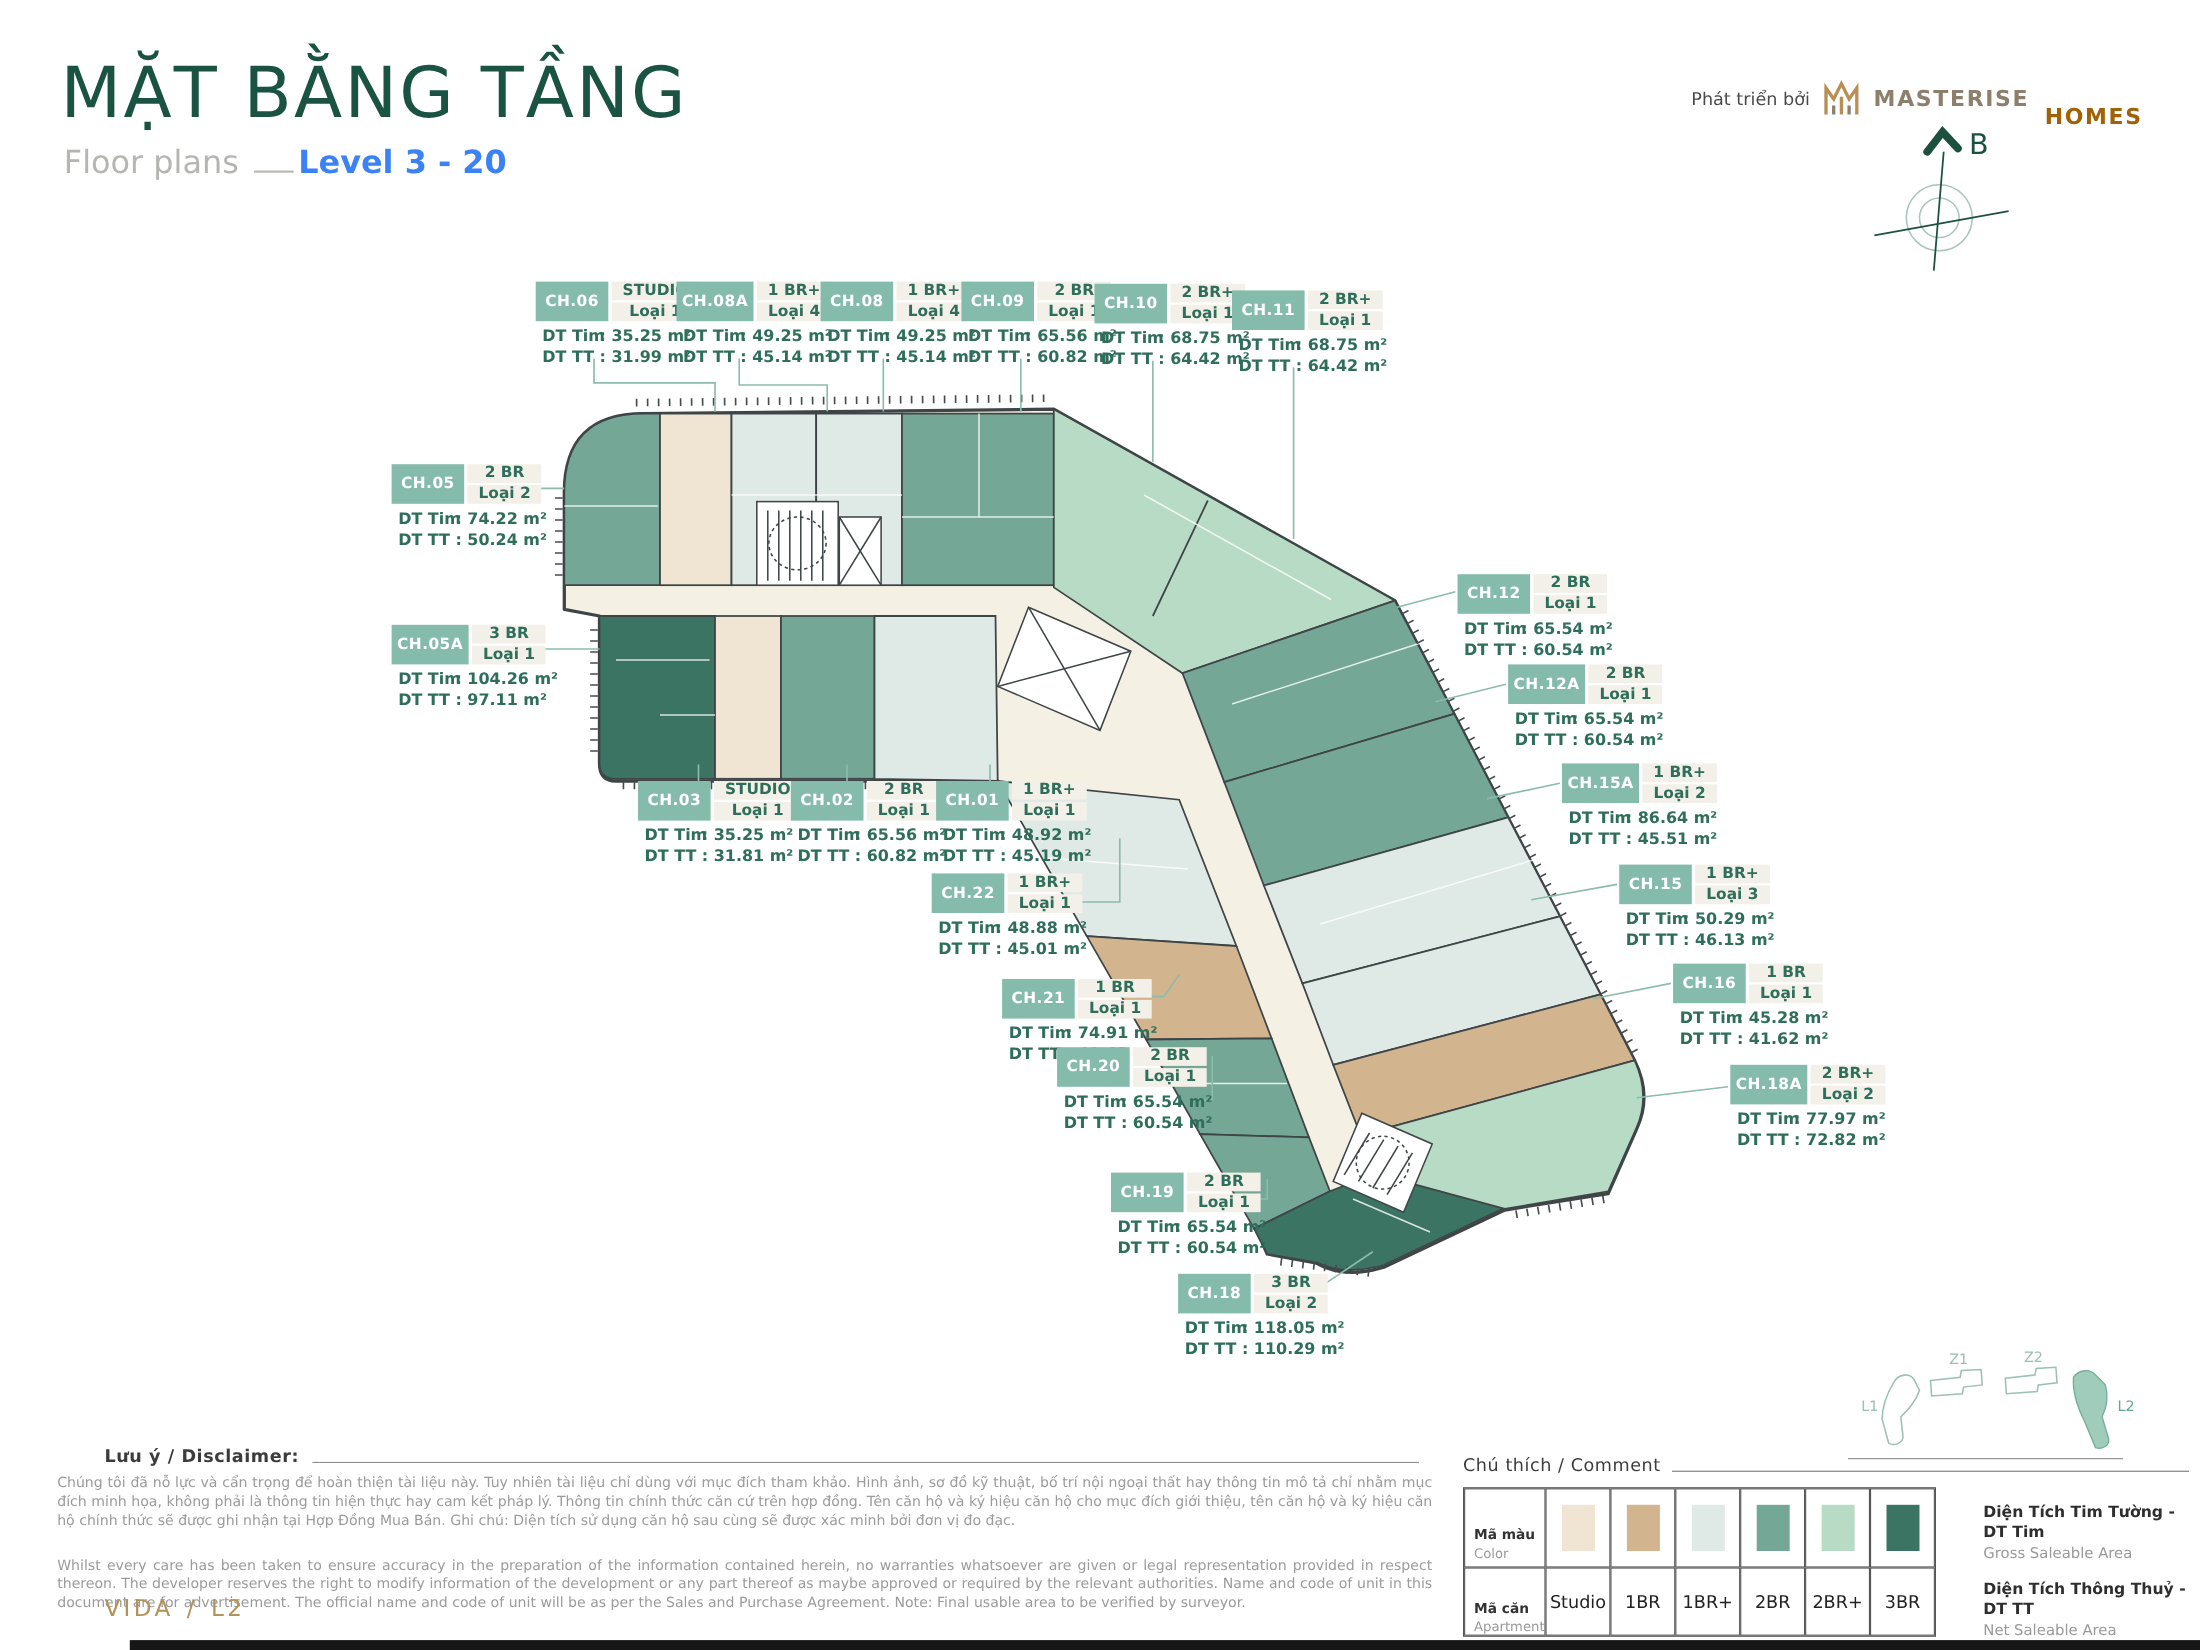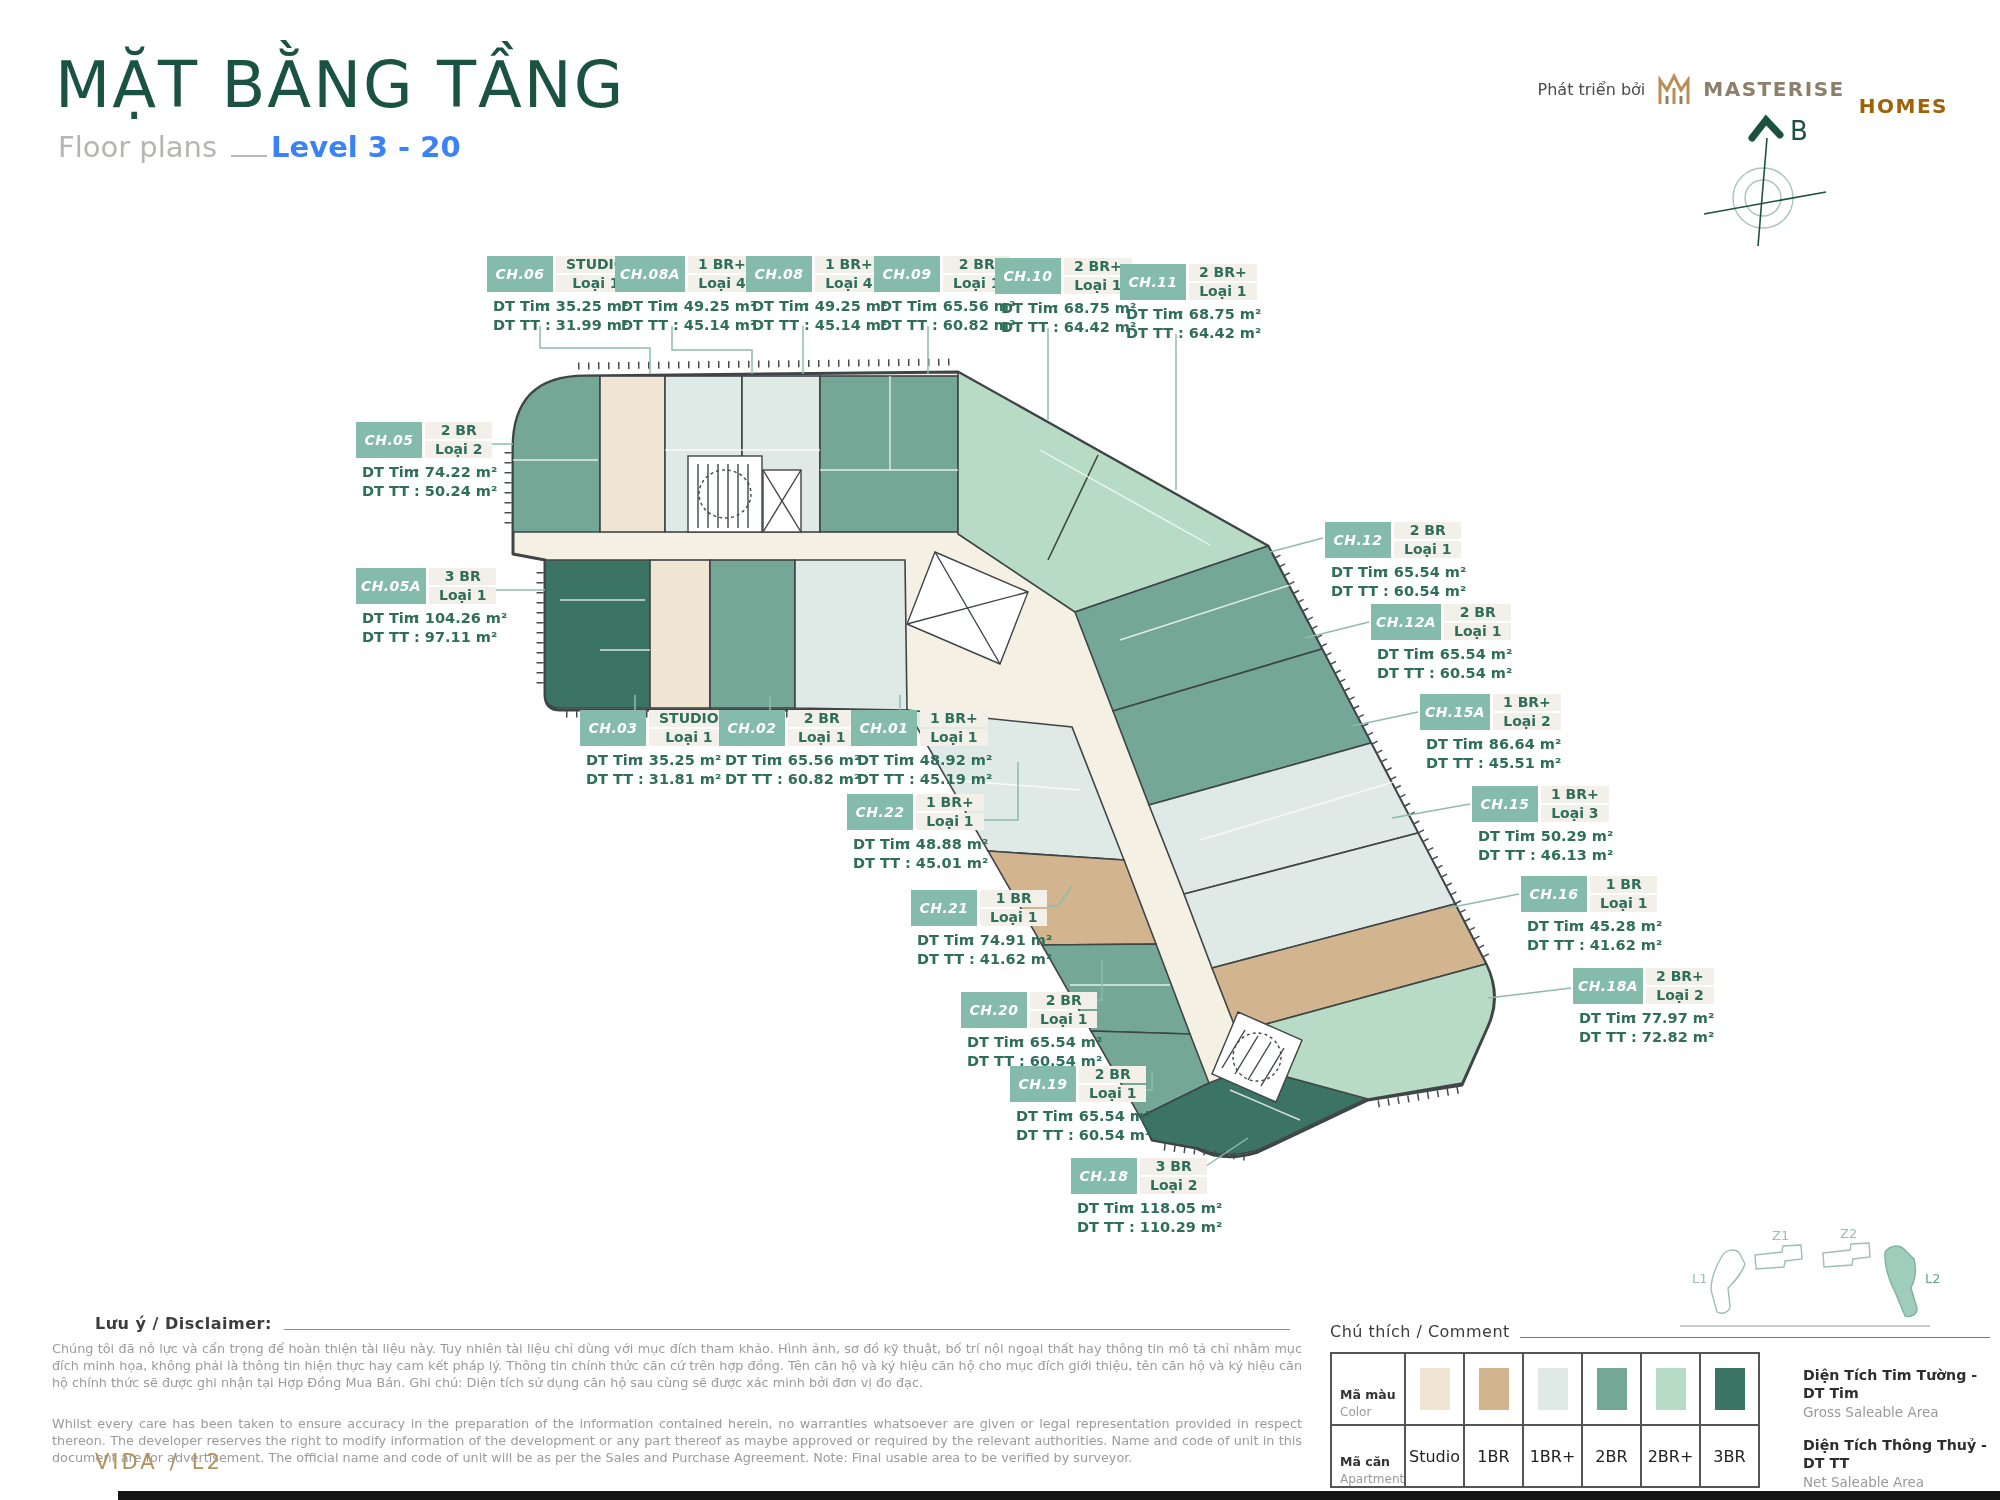--- a/index.html
+++ b/index.html
@@ -20,21 +20,21 @@
 
   .compass{position:absolute;left:1700px;top:98px;}
 
   
   .plansvg{position:absolute;left:0;top:0;width:2000px;height:1500px;}
 
   
   .ulabel{position:absolute;z-index:3;color:#2e6e5a;}
   .ul-row{display:flex;align-items:stretch;gap:3px;}
   .ul-badge{background:#85bbaa;color:#ffffff;font-size:14px;font-weight:700;letter-spacing:.4px;
-            display:flex;align-items:center;justify-content:center;min-width:56px;padding:0 5px;font-style:italic;}
+            display:flex;align-items:center;justify-content:center;min-width:56px;padding:0 5px;}
   .ul-type{display:flex;flex-direction:column;gap:2px;}
   .ul-type span{background:#f2f0e8;color:#2e6e5a;font-size:14px;font-weight:600;line-height:17px;
                 padding:0 10px;text-align:center;white-space:nowrap;}
   .ul-areas{margin-top:5px;padding-left:6px;font-size:14.5px;font-weight:700;line-height:19px;white-space:nowrap;}
   .ar{display:flex;}
   .ar .k{display:inline-block;width:52px;}
   .ar .cv::before{content:": ";}
 
   
   .disc-head{position:absolute;left:95px;top:1314px;width:1195px;display:flex;align-items:flex-end;
@@ -471,21 +471,21 @@
           <span class="k">DT Tim</span>
           <span class="cv">74.91 m²</span>
         </div>
       <div class="ar">
           <span class="k">DT TT</span>
           <span class="cv">41.62 m²</span>
         </div>
       </div>
   </div>
 
-  <div class="ulabel" style="left:961px;top:992px">
+  <div class="ulabel" style="left:961px;top:952px">
     <div class="ul-row">
         <div class="ul-badge">CH.20</div>
       <div class="ul-type">
           <span>2 BR</span>
           <span>Loại 1</span>
         </div>
       </div>
     <div class="ul-areas">
       <div class="ar">
           <span class="k">DT Tim</span>

